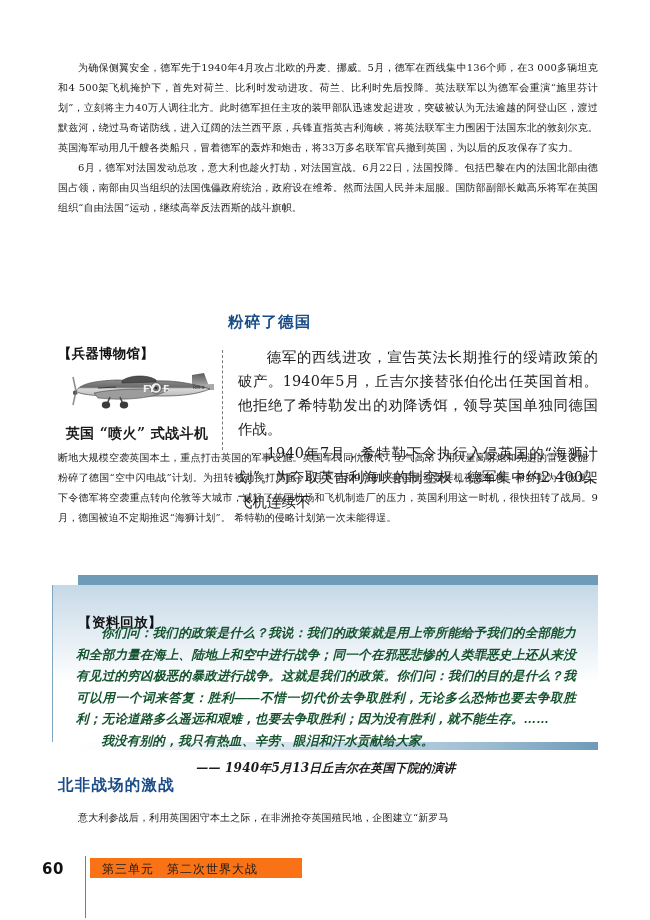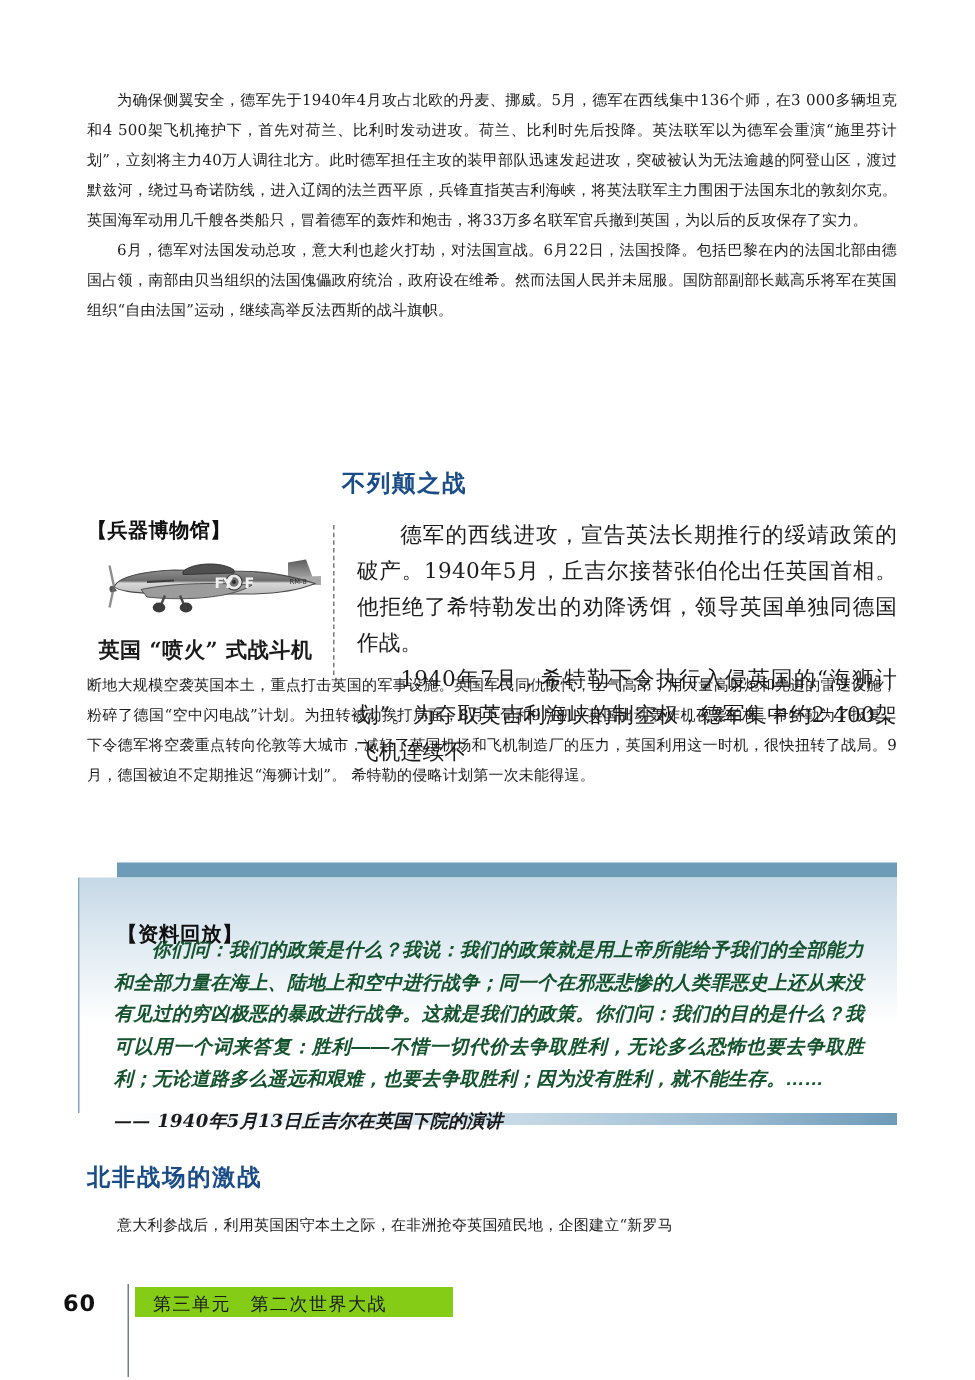--- a/index.html
+++ b/index.html
@@ -191,21 +191,21 @@
     font-style: italic;
     font-family: Liberation Sans, sans-serif;
     text-align: justify;
     text-justify: inter-ideograph;
     text-indent: 2em;
     color: #14532d;
     letter-spacing: 0.2px;
   }
   .box-attrib {
     margin-top: 8px;
-    text-align: left;
+    text-align: center;
     font-size: 12px;
     font-weight: bold;
     font-style: italic;
     font-family: "DejaVu Serif", "Liberation Serif", serif;
     color: #1b1b1b;
     letter-spacing: 0.2px;
   }
 
   
   .final-para {
@@ -240,21 +240,21 @@
     width: 1.2px;
     height: 62px;
     background: #6e7f8c;
   }
   .footer-band {
     position: absolute;
     left: 48px;
     top: 0;
     width: 212px;
     height: 20px;
-    background: #84cc16;
+    background: #f97316;
   }
   .footer-label {
     position: absolute;
     left: 12px;
     top: 2.5px;
     font-size: 12px;
     font-family: "DejaVu Serif", "Liberation Serif", serif;
     color: #1b1b1b;
     letter-spacing: 1px;
     white-space: nowrap;
@@ -263,21 +263,21 @@
 </head>
 <body>
 
 <div class="page">
 
   <div class="content">
     <p class="body-para">为确保侧翼安全，德军先于1940年4月攻占北欧的丹麦、挪威。5月，德军在西线集中136个师，在3 000多辆坦克和4 500架飞机掩护下，首先对荷兰、比利时发动进攻。荷兰、比利时先后投降。英法联军以为德军会重演“施里芬计划”，立刻将主力40万人调往北方。此时德军担任主攻的装甲部队迅速发起进攻，突破被认为无法逾越的阿登山区，渡过默兹河，绕过马奇诺防线，进入辽阔的法兰西平原，兵锋直指英吉利海峡，将英法联军主力围困于法国东北的敦刻尔克。英国海军动用几千艘各类船只，冒着德军的轰炸和炮击，将33万多名联军官兵撤到英国，为以后的反攻保存了实力。</p>
     <p class="body-para">6月，德军对法国发动总攻，意大利也趁火打劫，对法国宣战。6月22日，法国投降。包括巴黎在内的法国北部由德国占领，南部由贝当组织的法国傀儡政府统治，政府设在维希。然而法国人民并未屈服。国防部副部长戴高乐将军在英国组织“自由法国”运动，继续高举反法西斯的战斗旗帜。</p>
   </div>
 
-  <div class="section-heading" id="heading-britain">不列颠之战</div>
+  <div class="section-heading" id="heading-britain">粉碎了德国</div>
 
   <div class="figure-block">
     <div class="figure-label">【兵器博物馆】</div>
 
     <div class="plane-wrap">
       <svg width="152" height="44" viewBox="0 0 152 44" xmlns="http://www.w3.org/2000/svg">
         <defs>
           <linearGradient id="camo" x1="0" y1="0" x2="0" y2="1">
             <stop offset="0%" stop-color="#8d8d8d"></stop>
             <stop offset="45%" stop-color="#6b6b6b"></stop>
@@ -338,20 +338,21 @@
     <p class="body-para">断地大规模空袭英国本土，重点打击英国的军事设施。英国军民同仇敌忾，士气高昂，用大量高射炮和先进的雷达设施，粉碎了德国“空中闪电战”计划。为扭转被动挨打局面，8月下旬和9月初，英国出动轰炸机夜袭柏林。希特勒为了报复，下令德军将空袭重点转向伦敦等大城市，减轻了英国机场和飞机制造厂的压力，英国利用这一时机，很快扭转了战局。9月，德国被迫不定期推迟“海狮计划”。 希特勒的侵略计划第一次未能得逞。</p>
   </div>
 
   <div class="source-box">
     <div class="box-topbar"></div>
     <div class="box-body"></div>
     <div class="box-bottombar"></div>
     <div class="box-title">【资料回放】</div>
     <div class="box-text">
       <p>你们问：我们的政策是什么？我说：我们的政策就是用上帝所能给予我们的全部能力和全部力量在海上、陆地上和空中进行战争；同一个在邪恶悲惨的人类罪恶史上还从来没有见过的穷凶极恶的暴政进行战争。这就是我们的政策。你们问：我们的目的是什么？我可以用一个词来答复：胜利——不惜一切代价去争取胜利，无论多么恐怖也要去争取胜利；无论道路多么遥远和艰难，也要去争取胜利；因为没有胜利，就不能生存。……</p>
+      <p>我没有别的，我只有热血、辛劳、眼泪和汗水贡献给大家。</p>
       <div class="box-attrib">—— 1940年5月13日丘吉尔在英国下院的演讲</div>
     </div>
   </div>
 
   <div class="section-heading" id="heading-northafrica">北非战场的激战</div>
 
   <div class="final-para">
     <p class="body-para">意大利参战后，利用英国困守本土之际，在非洲抢夺英国殖民地，企图建立“新罗马</p>
   </div>
 

